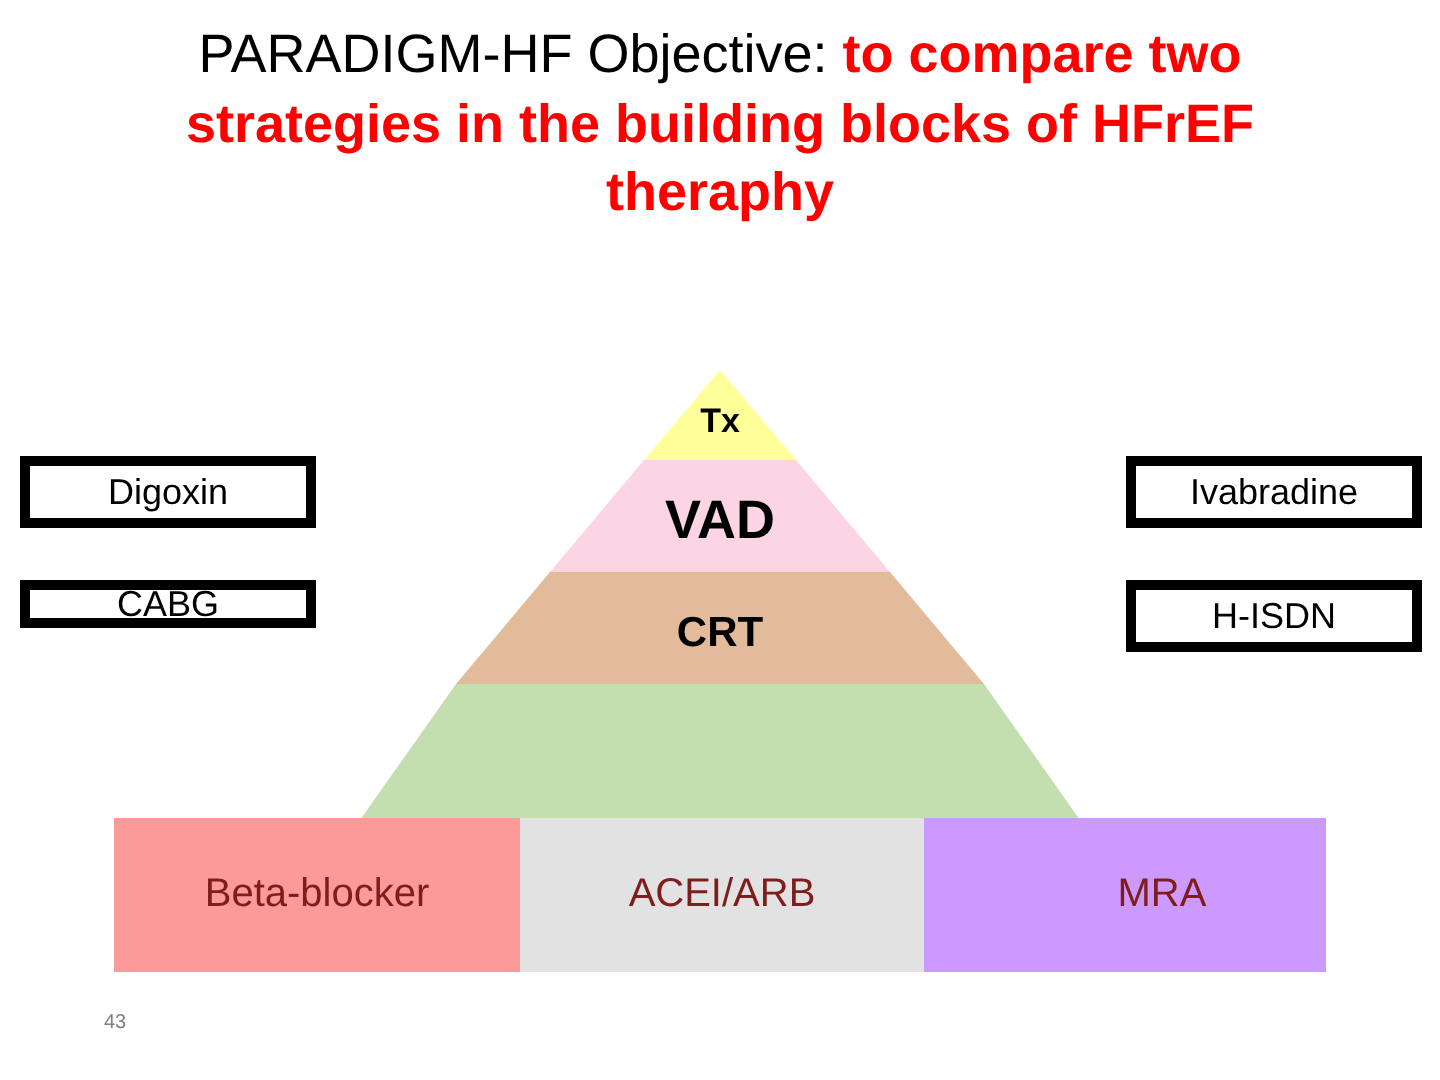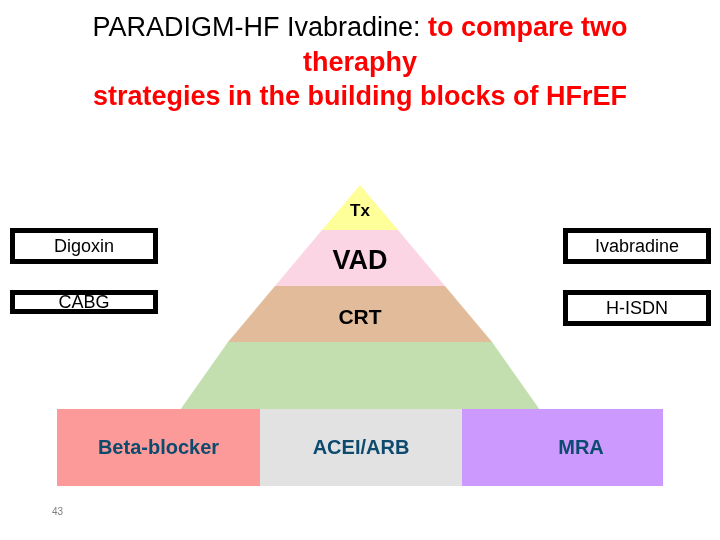--- a/index.html
+++ b/index.html
@@ -86,46 +86,46 @@
     top: 409px;
     width: 607px;
     height: 77px;
     display: flex;
   }
   .bottom-cell {
     display: flex;
     align-items: center;
     justify-content: center;
     font-size: 20px;
-    font-weight: bold;
-    color: #0c4a6e;
+    font-weight: normal;
+    color: #7f1d1d;
     box-sizing: border-box;
   }
   .cell-beta { width: 203px; background: #FB9A99; }
   .cell-acei { width: 202px; background: #E2E2E2; }
   .cell-mra  { width: 201px; background: #CC99FF; padding-left: 37px; }
 
   
   .page-num {
     position: absolute;
     left: 52px;
     top: 506px;
     font-size: 10px;
     color: #808080;
   }
 </style>
 </head>
 <body>
 
 <div class="title-block">
   <div class="title-line l1">
-    <span>PARADIGM-HF Ivabradine: </span><span class="hl">to compare two</span>
+    <span>PARADIGM-HF Objective: </span><span class="hl">to compare two</span>
   </div>
+  <div class="title-line l2">strategies in the building blocks of HFrEF</div>
   <div class="title-line l3">theraphy</div>
-  <div class="title-line l2">strategies in the building blocks of HFrEF</div>
 </div>
 
 <div class="pyramid">
   <svg width="420" height="225" viewBox="0 0 420 225">
 
     <polygon points="210,0 248,45 172,45" fill="#FFFF99"></polygon>
 
     <polygon points="172,45 248,45 295,101 125,101" fill="#FCD5E5"></polygon>
 
     <polygon points="125,101 295,101 342,157 78,157" fill="#E2BC9A"></polygon>

